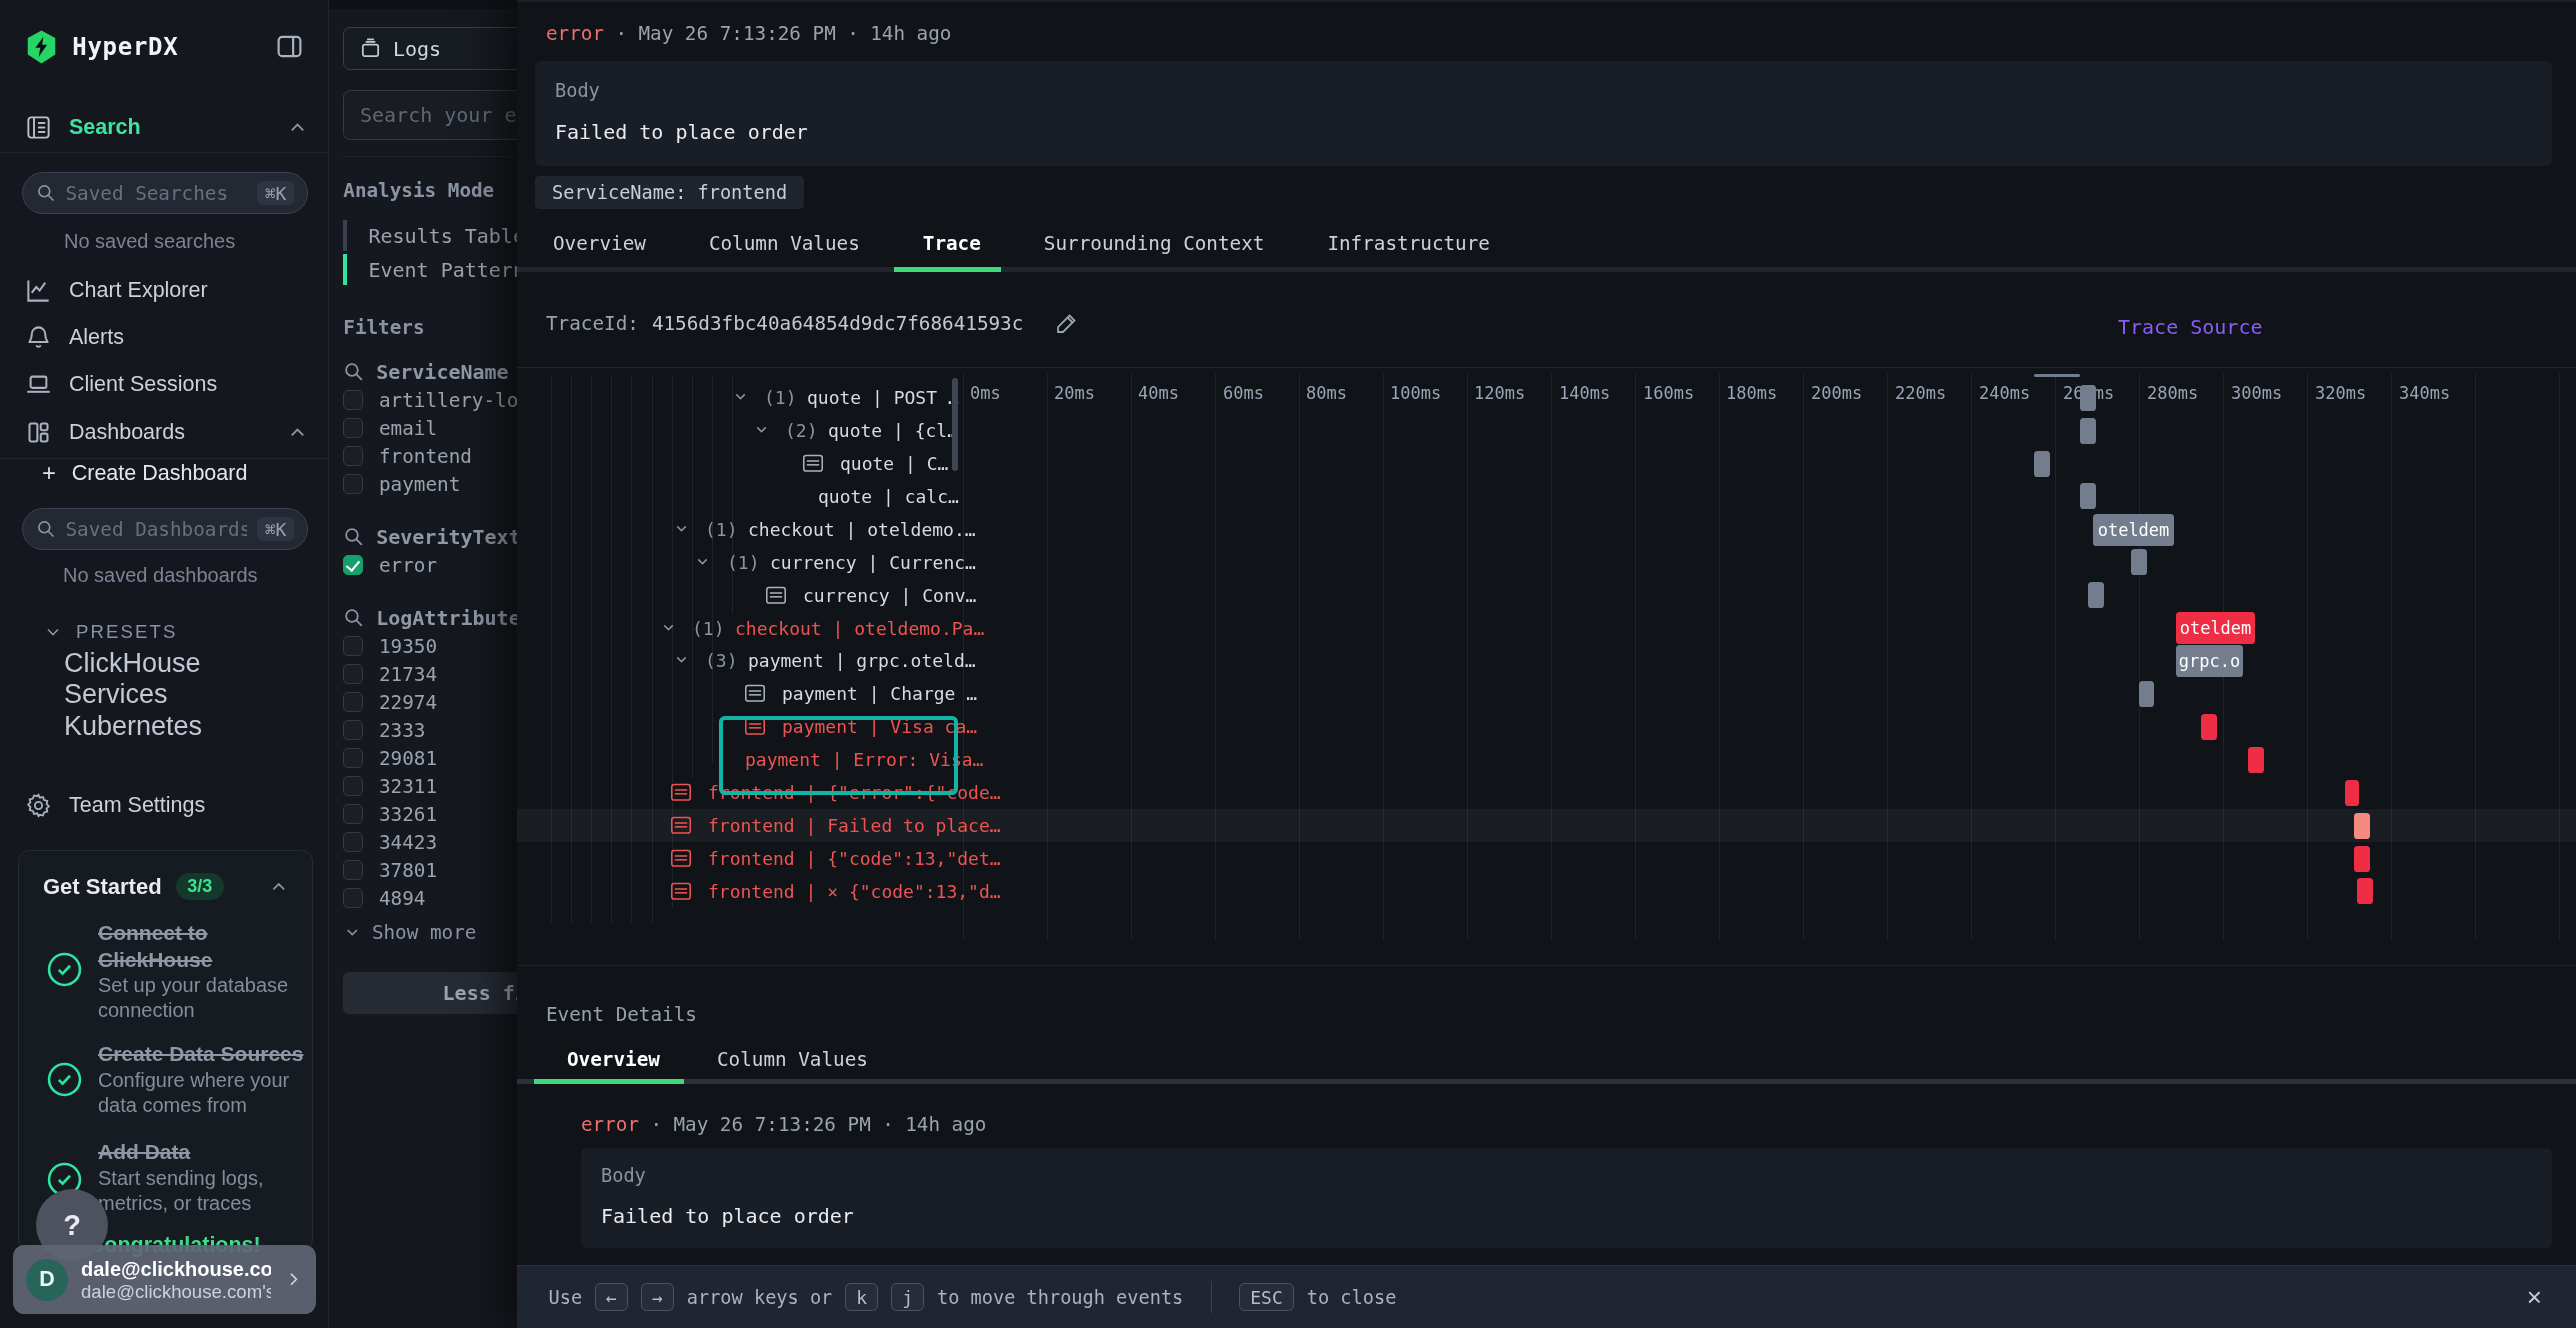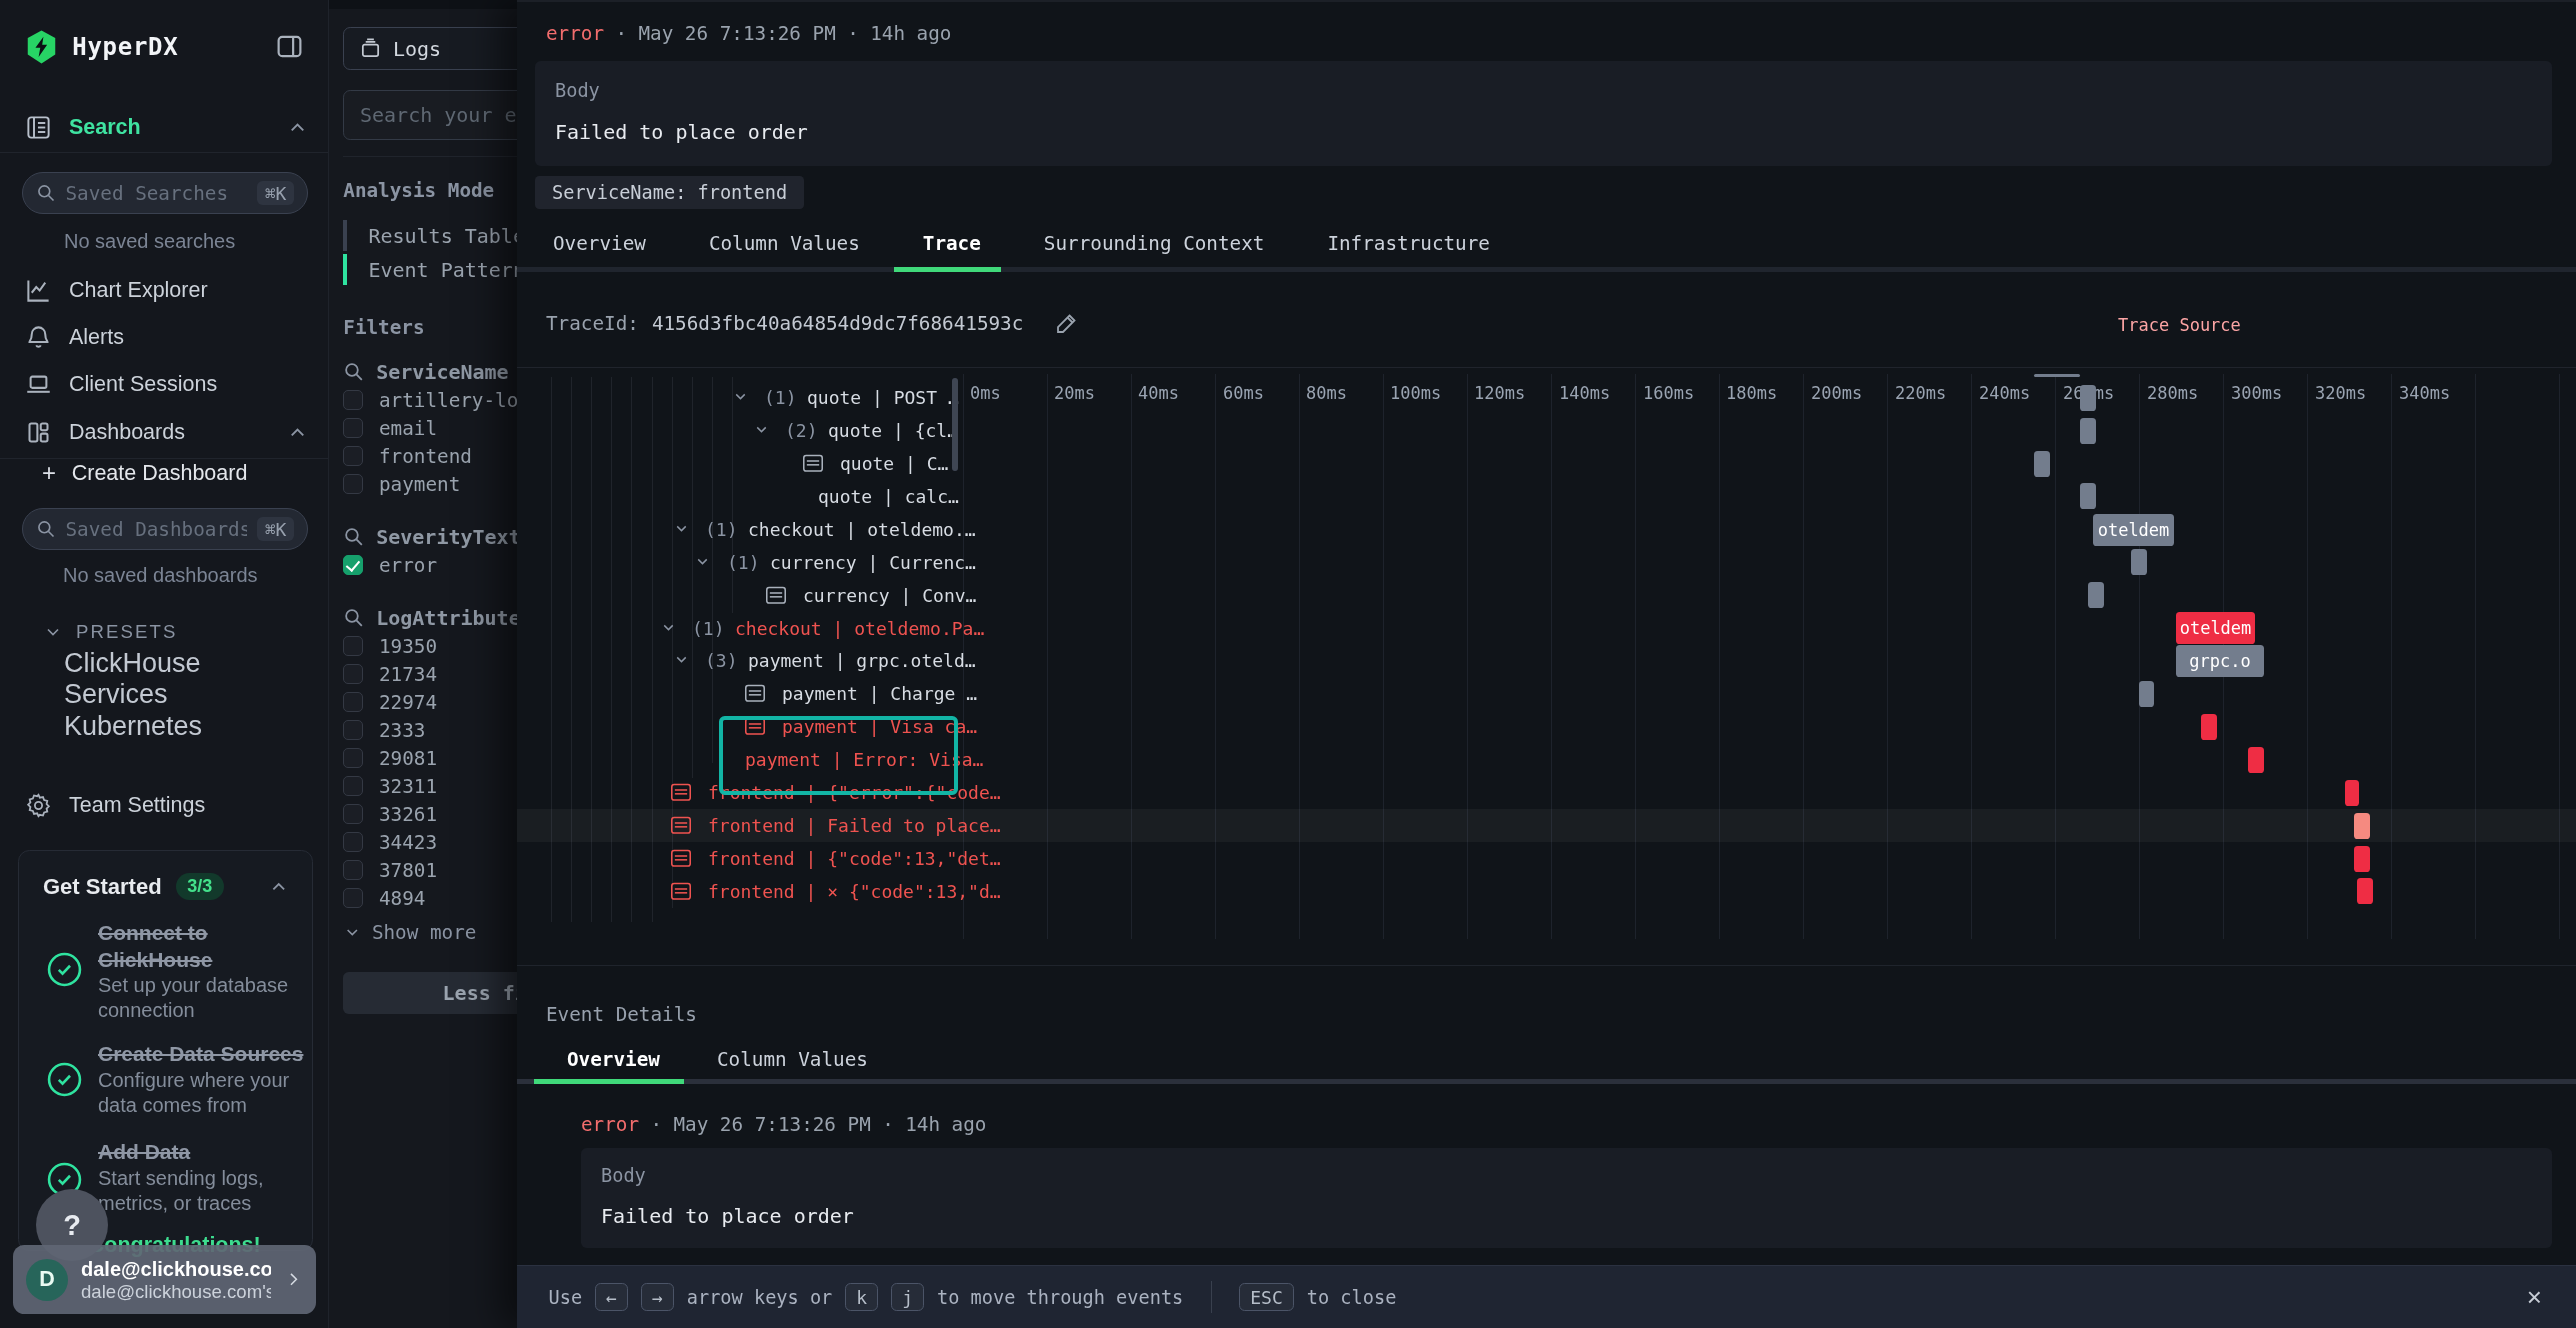--- a/index.html
+++ b/index.html
@@ -479,21 +479,21 @@
   <div class="tab-underline" style="left:377px; width:107px;"></div>
 
   <div class="traceid-row">
     <span style="color:#9aa3ae;">TraceId:</span>
     <span style="color:#c3c9d2;">4156d3fbc40a64854d9dc7f68641593c</span>
     <svg width="24" height="24" viewBox="0 0 24 24" fill="none" stroke="#9aa3ae" stroke-width="1.8" style="margin-left:18.6px;">
         <path d="M14.5 4.5l5 5L8 21H3v-5z"></path>
         <path d="M12.5 6.5l5 5"></path>
       </svg>
   </div>
-  <span class="abs" style="left:1601px; top:313px; font-size:17px; color:#fca5a5;">Trace Source</span>
+  <span class="abs" style="left:1601px; top:313px; font-size:20px; color:#8b5cf6;">Trace Source</span>
   <div class="hdivider" style="top:365px;"></div>
 
   <div id="waterfall">
     <div class="grid"></div>
 
     <div class="guide" style="left:34px; height:545px;"></div>
     <div class="guide" style="left:54px; height:545px;"></div>
     <div class="guide" style="left:74px; height:545px;"></div>
     <div class="guide" style="left:94px; height:545px;"></div>
     <div class="guide" style="left:114px; height:545px;"></div>
@@ -646,21 +646,21 @@
     <div class="bar gray" style="left:1517px; top:77px; width:15.7px;"></div>
     <div class="bar gray" style="left:1563px; top:109px; width:15.7px;"></div>
     <div class="bar gray labeled" style="left:1576px; top:140px; width:81px;">
         <span>oteldem</span>
       </div>
     <div class="bar gray" style="left:1614px; top:175px; width:15.7px;"></div>
     <div class="bar gray" style="left:1571px; top:208px; width:15.7px;"></div>
     <div class="bar red labeled" style="left:1659px; top:238px; width:79px;">
         <span>oteldem</span>
       </div>
-    <div class="bar gray labeled" style="left:1659px; top:271px; width:88px;">
+    <div class="bar gray labeled" style="left:1659px; top:271px; width:67px;">
         <span>grpc.o</span>
       </div>
     <div class="bar gray" style="left:1622px; top:307px; width:15px;"></div>
     <div class="bar red" style="left:1684px; top:340px; width:15.7px;"></div>
     <div class="bar red" style="left:1731px; top:373px; width:15.7px;"></div>
     <div class="bar red" style="left:1828px; top:406px; width:14.3px;"></div>
     <div class="bar salmon" style="left:1837px; top:439px; width:15.7px;"></div>
     <div class="bar red" style="left:1837px; top:472px; width:15.7px;"></div>
     <div class="bar red" style="left:1840px; top:504px; width:15.7px;"></div>
   </div>

